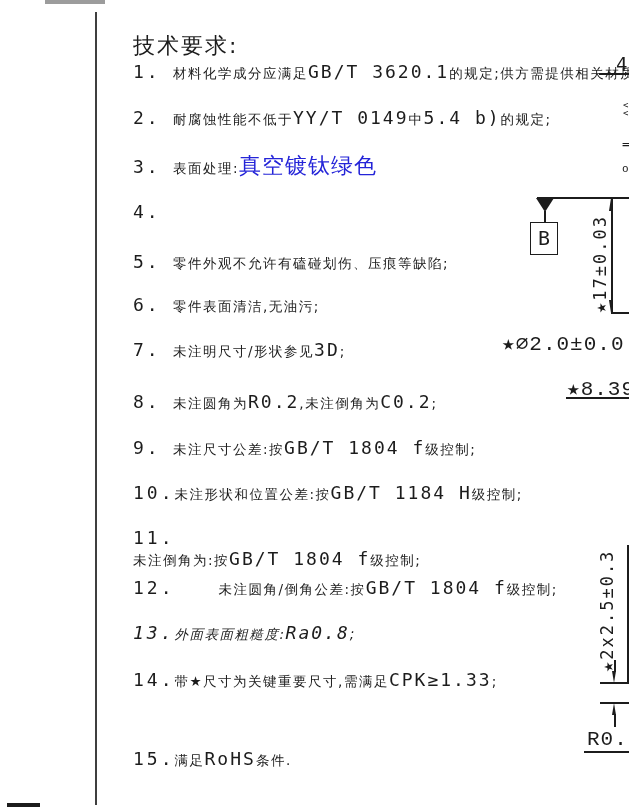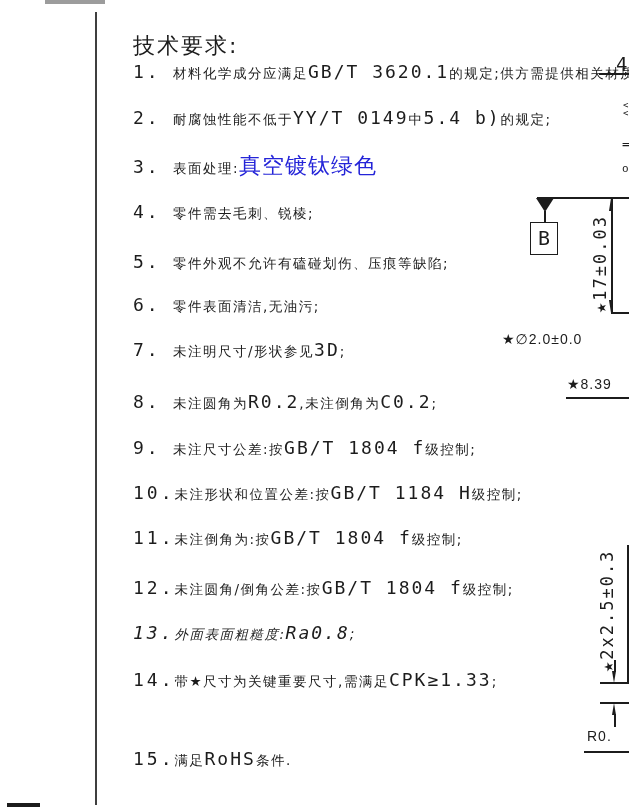--- a/index.html
+++ b/index.html
@@ -26,22 +26,22 @@
     font-family:"DejaVu Sans Mono",monospace;
     font-size:18px;letter-spacing:3px;
     display:inline-block;min-width:40px;
   }
   .body-seg{white-space:pre;}
   .seg-zh{font-family:"DejaVu Sans",sans-serif;font-size:13.5px;letter-spacing:1.5px;}
   .seg-lat{font-family:"DejaVu Sans Mono",monospace;font-size:18px;letter-spacing:2px;}
   .seg-blue{font-family:"DejaVu Sans",sans-serif;font-size:22px;letter-spacing:1px;color:#2424d8;}
   .dim{
     position:absolute;
-    font-family:Liberation Sans, sans-serif;
-    font-size:14px;letter-spacing:1px;white-space:pre;
+    font-family:Liberation Mono, monospace;
+    font-size:21px;letter-spacing:1px;white-space:pre;
   }
   .rot{
     position:absolute;
     font-family:"DejaVu Sans Mono","DejaVu Sans",monospace;
     font-size:17px;letter-spacing:2px;white-space:pre;
     transform-origin:0 0;transform:rotate(-90deg);
   }
   .frag{
     position:absolute;
     font-family:"DejaVu Sans Mono",monospace;white-space:pre;
@@ -68,29 +68,29 @@
 
 <div class="abs" style="left:45px;top:0;width:60px;height:4px;background:#9c9c9c;"></div>
 <div class="abs" style="left:7px;top:803px;width:33px;height:4px;background:#1c1c1c;"></div>
 <div class="gray-line" style="left:95px;top:12px;width:2px;height:793px;"></div>
 
 <div class="title">技术要求:</div>
 <div class="abs" style="left:0;top:0;width:629px;height:807px;">
     <div class="note" style="top: 61px;"><span class="num">1.</span><span class="body-seg"><span class="seg-zh">材料化学成分应满足</span><span class="seg-lat">GB/T 3620.1</span><span class="seg-zh">的规定;供方需提供相关材质报告;</span></span></div>
     <div class="note" style="top: 107px;"><span class="num">2.</span><span class="body-seg"><span class="seg-zh">耐腐蚀性能不低于</span><span class="seg-lat">YY/T 0149</span><span class="seg-zh">中</span><span class="seg-lat">5.4 b)</span><span class="seg-zh">的规定;</span></span></div>
     <div class="note" style="top: 151px;"><span class="num">3.</span><span class="body-seg"><span class="seg-zh">表面处理:</span><span class="seg-blue">真空镀钛绿色</span></span></div>
-    <div class="note" style="top: 201px;"><span class="num">4.</span><span class="body-seg"><span class="seg-zh">零件需去毛刺、锐棱;</span></span></div>
+    <div class="note" style="top: 201px;"><span class="num">4.</span></div>
     <div class="note" style="top: 251px;"><span class="num">5.</span><span class="body-seg"><span class="seg-zh">零件外观不允许有磕碰划伤、压痕等缺陷;</span></span></div>
     <div class="note" style="top: 294px;"><span class="num">6.</span><span class="body-seg"><span class="seg-zh">零件表面清洁,无油污;</span></span></div>
     <div class="note" style="top: 339px;"><span class="num">7.</span><span class="body-seg"><span class="seg-zh">未注明尺寸/形状参见</span><span class="seg-lat">3D</span><span class="seg-zh">;</span></span></div>
     <div class="note" style="top: 391px;"><span class="num">8.</span><span class="body-seg"><span class="seg-zh">未注圆角为</span><span class="seg-lat">R0.2</span><span class="seg-zh">,未注倒角为</span><span class="seg-lat">C0.2</span><span class="seg-zh">;</span></span></div>
     <div class="note" style="top: 437px;"><span class="num">9.</span><span class="body-seg"><span class="seg-zh">未注尺寸公差:按</span><span class="seg-lat">GB/T 1804 f</span><span class="seg-zh">级控制;</span></span></div>
     <div class="note" style="top: 482px;"><span class="num">10.</span><span class="body-seg"><span class="seg-zh">未注形状和位置公差:按</span><span class="seg-lat">GB/T 1184 H</span><span class="seg-zh">级控制;</span></span></div>
-    <div class="note" style="top: 527px;"><span class="num">11.</span><span class="body-seg"><span class="seg-zh">未注倒角为:按</span><span class="seg-lat">GB/T 1804 f</span><span class="seg-zh">级控制;</span></span></div>
-    <div class="note" style="top: 577px;"><span class="num">12.</span><span class="body-seg"><span class="seg-zh">未注圆角/倒角公差:按</span><span class="seg-lat">GB/T 1804 f</span><span class="seg-zh">级控制;</span></span></div>
+    <div class="note" style="top: 527px; flex-direction: column;"><span class="num">11.</span><span class="body-seg"><span class="seg-zh">未注倒角为:按</span><span class="seg-lat">GB/T 1804 f</span><span class="seg-zh">级控制;</span></span></div>
+    <div class="note" style="top: 577px; gap: 44px;"><span class="num">12.</span><span class="body-seg"><span class="seg-zh">未注圆角/倒角公差:按</span><span class="seg-lat">GB/T 1804 f</span><span class="seg-zh">级控制;</span></span></div>
     <div class="note" style="top: 622px; font-style: italic;"><span class="num">13.</span><span class="body-seg"><span class="seg-zh">外面表面粗糙度:</span><span class="seg-lat">Ra0.8</span><span class="seg-zh">;</span></span></div>
     <div class="note" style="top: 669px;"><span class="num">14.</span><span class="body-seg"><span class="seg-zh">带★尺寸为关键重要尺寸,需满足</span><span class="seg-lat">CPK≥1.33</span><span class="seg-zh">;</span></span></div>
     <div class="note" style="top: 748px;"><span class="num">15.</span><span class="body-seg"><span class="seg-zh">满足</span><span class="seg-lat">RoHS</span><span class="seg-zh">条件.</span></span></div>
   </div>
 
 <div class="line" style="left:537px;top:197px;width:92px;height:1.5px;"></div>
 <div class="datum-tri" style="left:536px;top:198px;"></div>
 <div class="line" style="left:544px;top:211px;width:1.5px;height:12px;"></div>
 <div class="datum-box" style="left:530px;top:222px;">
   <span>B</span>

